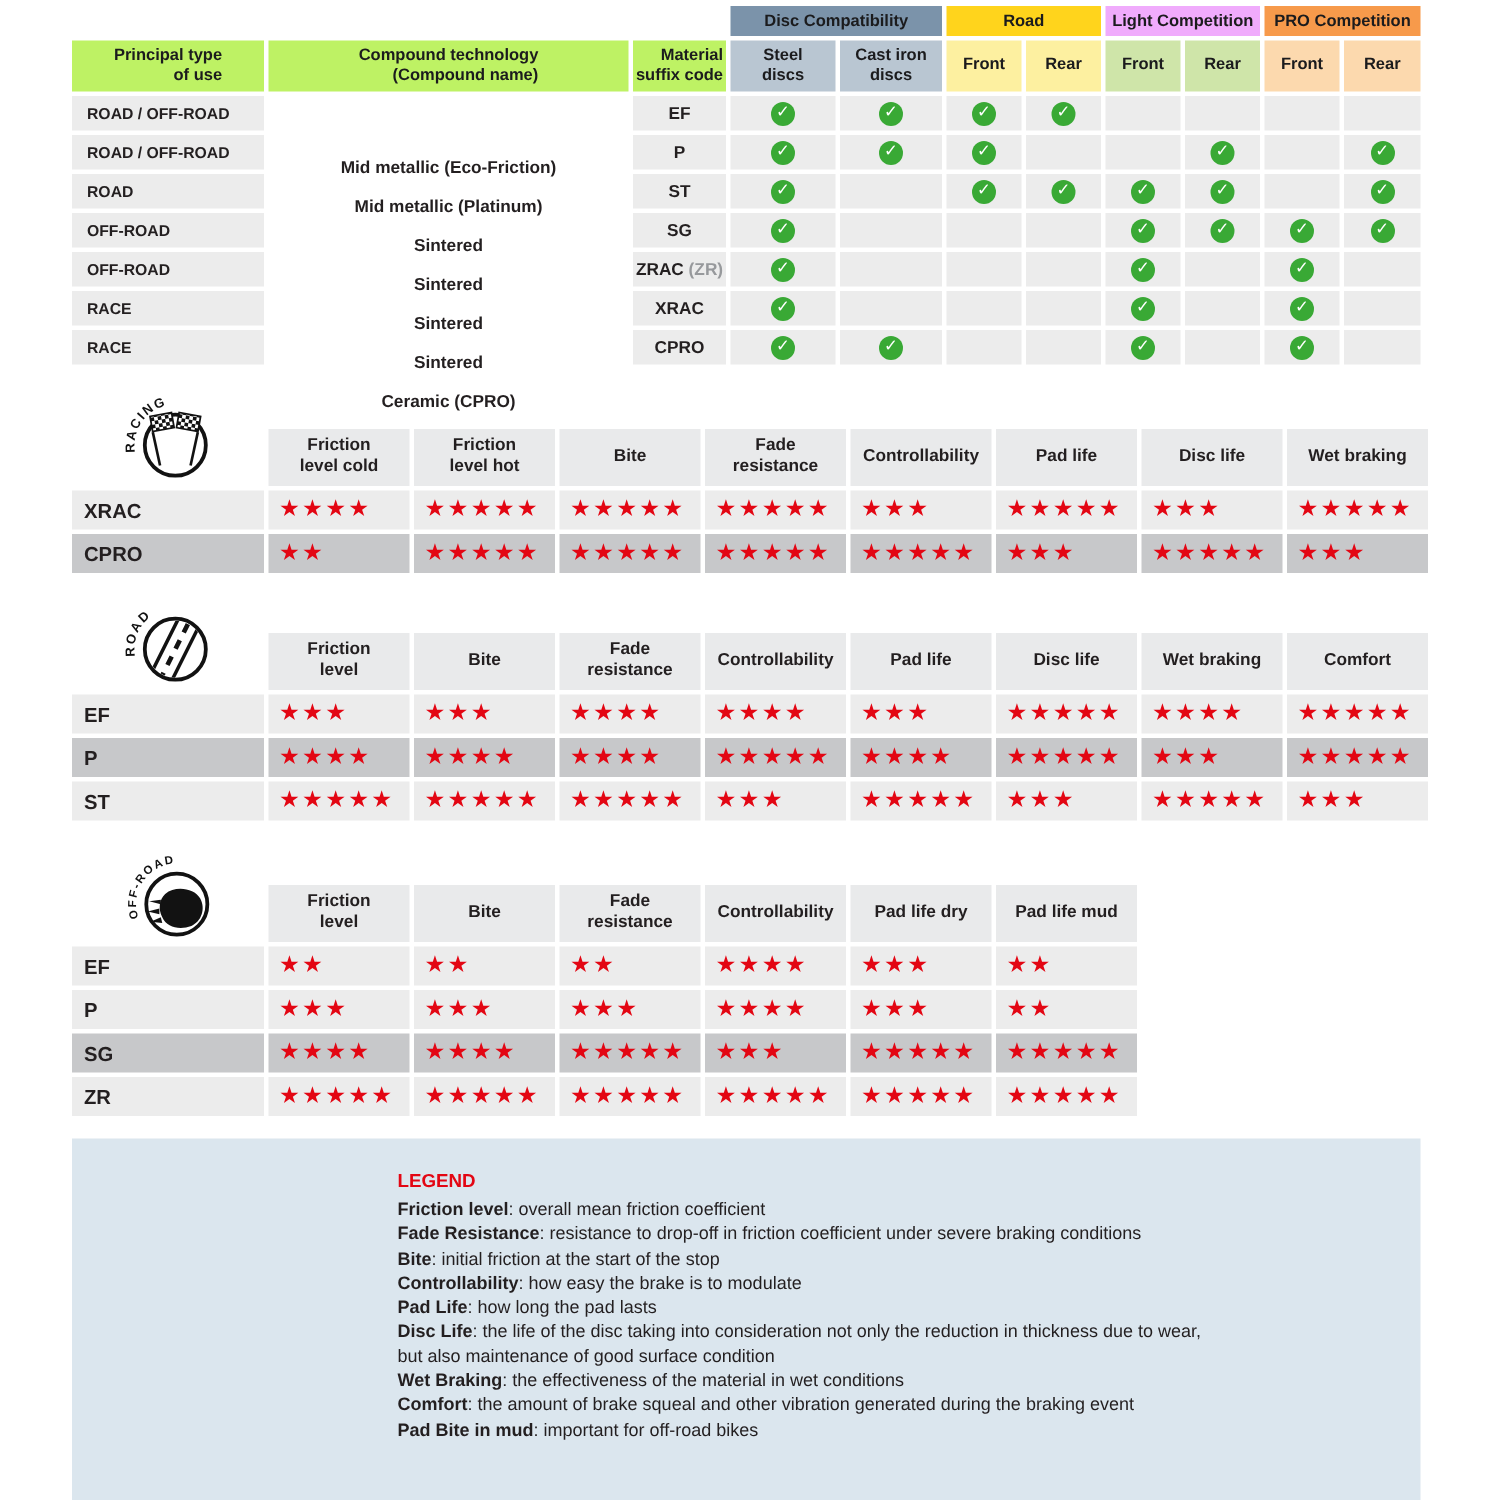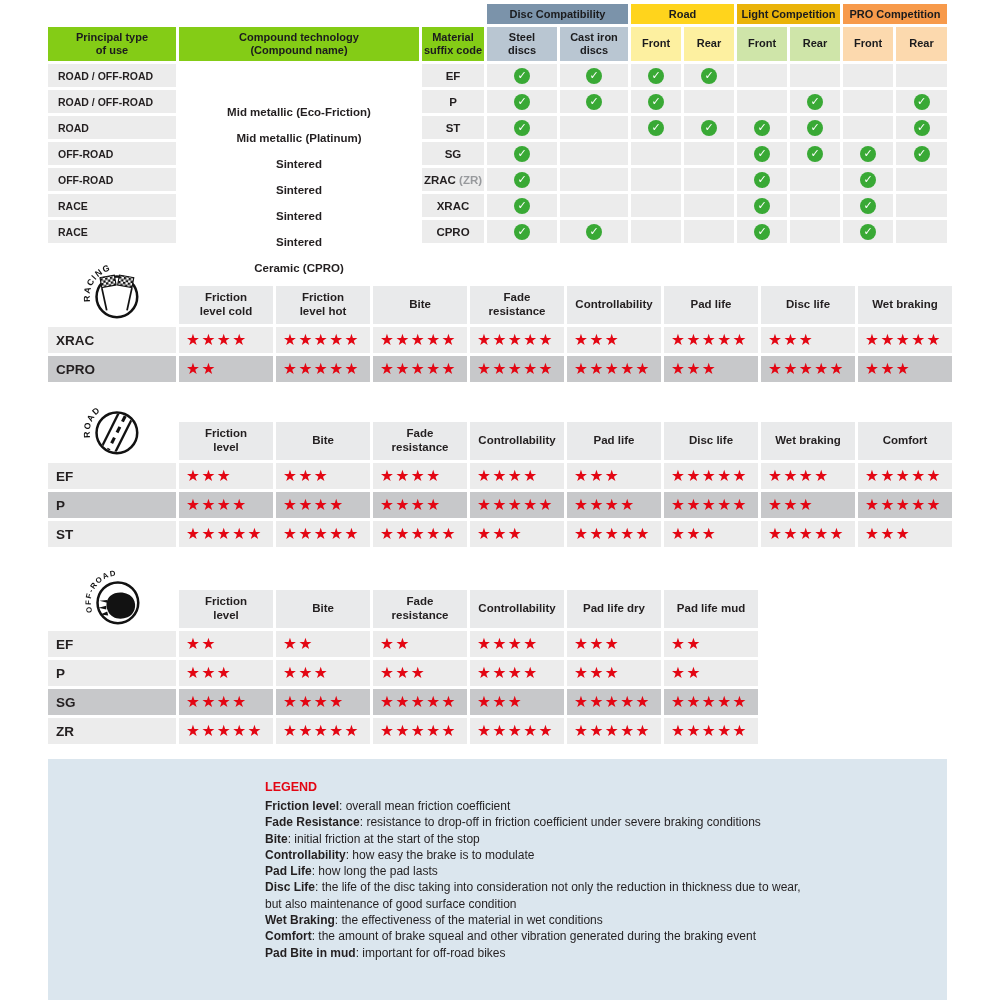--- a/index.html
+++ b/index.html
@@ -20,29 +20,29 @@
     gap: 3px;
     width: 899px;
   }
   .gspacer { grid-column: 1 / 4; background: transparent; }
   .ghead {
     display: flex; align-items: center; justify-content: center;
     font-weight: bold; font-size: 11px; color: #1b1b1d;
   }
   .g-disc { grid-column: 4 / 6;  background: #7b93aa; }
   .g-road { grid-column: 6 / 8;  background: #ffd41c; }
-  .g-lc   { grid-column: 8 / 10; background: #eab308; }
+  .g-lc   { grid-column: 8 / 10; background: #f0abfc; }
   .g-pro  { grid-column: 10 / 12; background: #f79a4b; }
 
   .chead {
     display: flex; align-items: center; justify-content: center;
     text-align: center; font-weight: bold; font-size: 11px;
     line-height: 1.2; white-space: pre-line; color: #1b1b1d;
   }
-  .c-gray { background: #84cc16; }
+  .c-gray { background: #bef264; text-align: right; }
   .c-disc { background: #b9c6d2; }
   .c-road { background: #fdf0a0; }
   .c-lc   { background: #cfe5a9; }
   .c-pro  { background: #fcd9ae; }
 
   .cell {
     background: #ececec; display: flex; align-items: center; justify-content: center;
     font-size: 11.5px;
   }
   .use-cell  { justify-content: flex-start; padding-left: 10px; font-weight: bold; font-size: 10.5px; }

